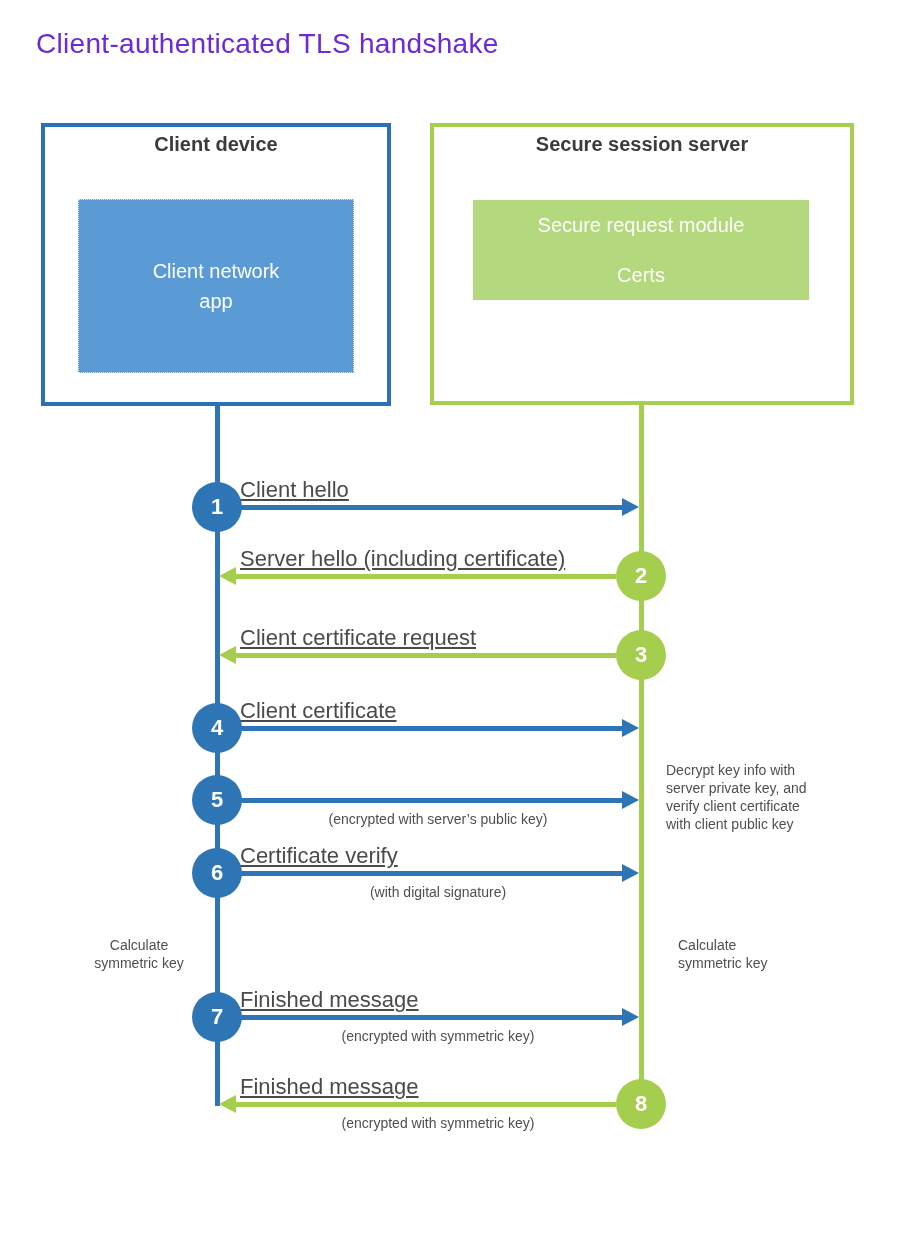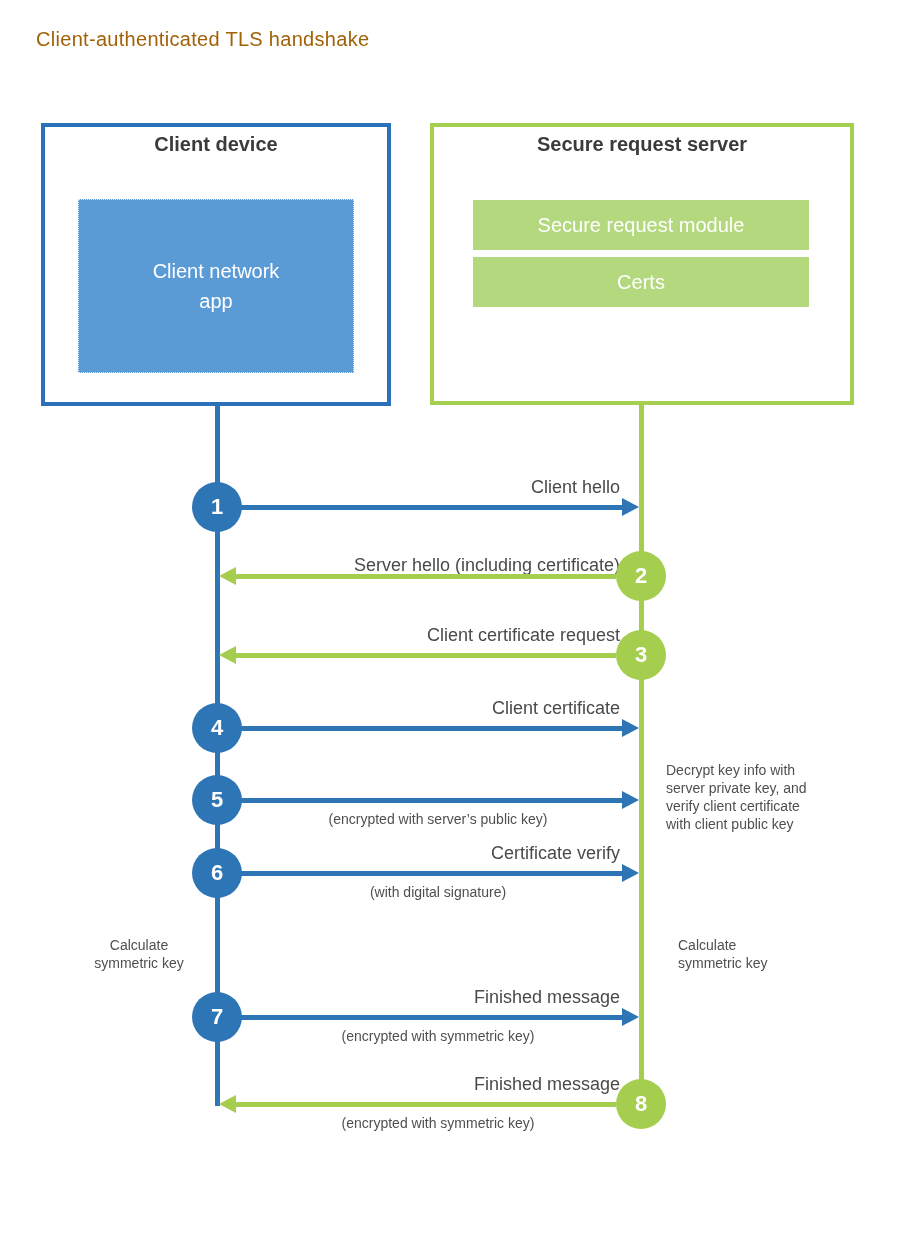--- a/index.html
+++ b/index.html
@@ -2,21 +2,21 @@
 <html><head>
 <meta charset="utf-8">
 <style>
   html,body{margin:0;padding:0;background:#ffffff;}
   .canvas{
     position:relative;width:900px;height:1256px;background:#ffffff;
     font-family:"Liberation Sans",sans-serif;overflow:hidden;
   }
   .page-title{
     position:absolute;left:36px;top:28px;margin:0;
-    font-size:20px;font-weight:300;color:#a16207;letter-spacing:.3px;
+    font-size:28px;font-weight:300;color:#6d28d9;letter-spacing:.3px;
   }
   
   .actor-box{position:absolute;top:123px;background:#fff;box-sizing:border-box;}
   .client-box{left:41px;width:350px;height:283px;border:4px solid #2a71b8;}
   .server-box{left:430px;width:424px;height:282px;border:4px solid #a6ce4f;}
   .actor-title{margin-top:6px;text-align:center;font-size:20px;font-weight:bold;color:#3b3b3b;}
   .client-app{
     position:absolute;left:78px;top:199px;width:276px;height:174px;
     background:#5b9bd5;border:1px dotted #d9e7f5;box-sizing:border-box;
     display:flex;align-items:center;justify-content:center;
@@ -39,22 +39,22 @@
     border-top:9px solid transparent;border-bottom:9px solid transparent;}
   .head.right{left:622px;border-left:17px solid #2e75b6;}
   .head.left{left:219px;border-right:17px solid #a5ce4e;}
   .circle{
     position:absolute;width:50px;height:50px;border-radius:50%;z-index:3;
     display:flex;align-items:center;justify-content:center;
     color:#ffffff;font-weight:bold;font-size:22px;
   }
   .circle.blue{background:#2e75b6;left:192px;}
   .circle.green{background:#a5ce4e;left:616px;}
-  .msg{position:absolute;left:240px;width:380px;text-align:right;
-    font-size:18px;color:#4a4a4a;z-index:2;}
+  .msg{position:absolute;left:240px;width:380px;text-align:left;
+    font-size:22px;color:#4a4a4a;z-index:2;text-decoration:underline;}
   .sub{position:absolute;left:248px;width:380px;text-align:center;
     font-size:14px;color:#4f4f4f;z-index:2;}
   
   .note{position:absolute;font-size:14px;color:#4f4f4f;white-space:pre-line;line-height:1.28;z-index:2;}
   .note-decrypt{left:666px;top:762px;width:180px;text-align:left;}
   .note-calc-left{left:74px;top:937px;width:130px;text-align:center;}
   .note-calc-right{left:678px;top:937px;width:130px;text-align:left;}
 </style>
 </head>
 <body>
@@ -64,36 +64,36 @@
   <h1 class="page-title">Client-authenticated TLS handshake</h1>
 
   <div class="actor-box client-box">
     <div class="actor-title">Client device</div>
   </div>
   <div class="client-app">
     <span>Client network app</span>
   </div>
 
   <div class="actor-box server-box">
-    <div class="actor-title">Secure request server</div>
+    <div class="actor-title">Secure session server</div>
   </div>
   <div class="bar" style="top:200px;">Secure request module</div>
-  <div class="bar" style="top:257px;">Certs</div>
+  <div class="bar" style="top:250px;">Certs</div>
 
   <div class="lifeline blue"></div>
   <div class="lifeline green"></div>
 
   <div class="msg" style="top:477px;">Client hello</div>
   <div class="shaft blue" style="top:505px;"></div>
   <div class="head right" style="top:498px;"></div>
   <div class="circle blue" style="top:482px;">
       <span>1</span>
     </div>
 
-  <div class="msg" style="top:546px;margin-top:9px;">Server hello (including certificate)</div>
+  <div class="msg" style="top:546px;">Server hello (including certificate)</div>
   <div class="shaft green" style="top:574px;"></div>
   <div class="head left" style="top:567px;"></div>
   <div class="circle green" style="top:551px;">
       <span>2</span>
     </div>
 
   <div class="msg" style="top:625px;">Client certificate request</div>
   <div class="shaft green" style="top:653px;"></div>
   <div class="head left" style="top:646px;"></div>
   <div class="circle green" style="top:630px;">

